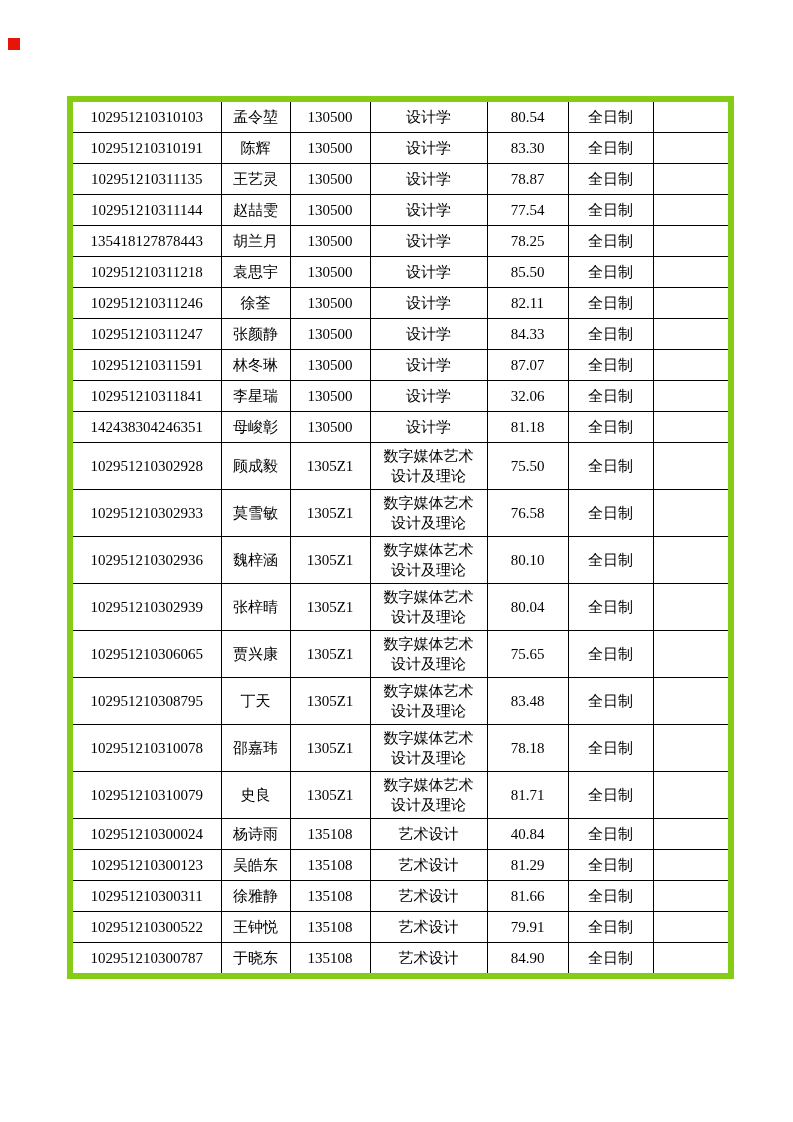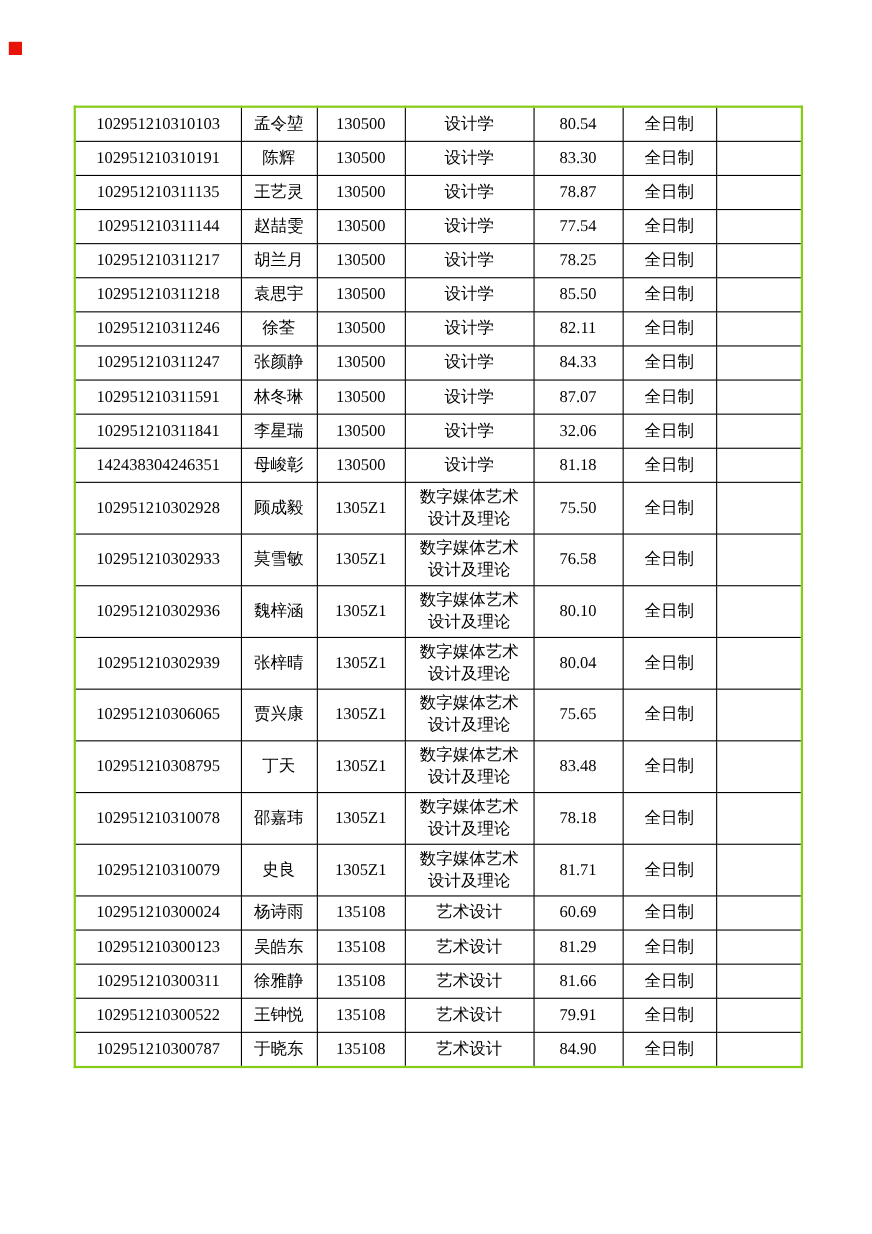--- a/index.html
+++ b/index.html
@@ -19,21 +19,21 @@
     width: 12px;
     height: 12px;
   }
   table.admission {
     position: absolute;
     left: 67px;
     top: 96px;
     width: 661px;
     border-collapse: collapse;
     table-layout: fixed;
-    border: 2px solid #84cc16;
+    border: 6px solid #84cc16;
   }
   table.admission td {
     border: 1px solid #000000;
     text-align: center;
     vertical-align: middle;
     font-size: 15px;
     line-height: 20px;
     padding: 0;
     white-space: pre-line;
     overflow: hidden;
@@ -89,21 +89,21 @@
         <tr class="single">
       <td>102951210311144</td>
       <td>赵喆雯</td>
       <td>130500</td>
       <td>设计学</td>
       <td>77.54</td>
       <td>全日制</td>
       <td></td>
     </tr>
         <tr class="single">
-      <td>102951210311217</td>
+      <td>135418127878443</td>
       <td>胡兰月</td>
       <td>130500</td>
       <td>设计学</td>
       <td>78.25</td>
       <td>全日制</td>
       <td></td>
     </tr>
         <tr class="single">
       <td>102951210311218</td>
       <td>袁思宇</td>
@@ -236,21 +236,21 @@
 设计及理论</td>
       <td>81.71</td>
       <td>全日制</td>
       <td></td>
     </tr>
         <tr class="single">
       <td>102951210300024</td>
       <td>杨诗雨</td>
       <td>135108</td>
       <td>艺术设计</td>
-      <td>60.69</td>
+      <td>40.84</td>
       <td>全日制</td>
       <td></td>
     </tr>
         <tr class="single">
       <td>102951210300123</td>
       <td>吴皓东</td>
       <td>135108</td>
       <td>艺术设计</td>
       <td>81.29</td>
       <td>全日制</td>

